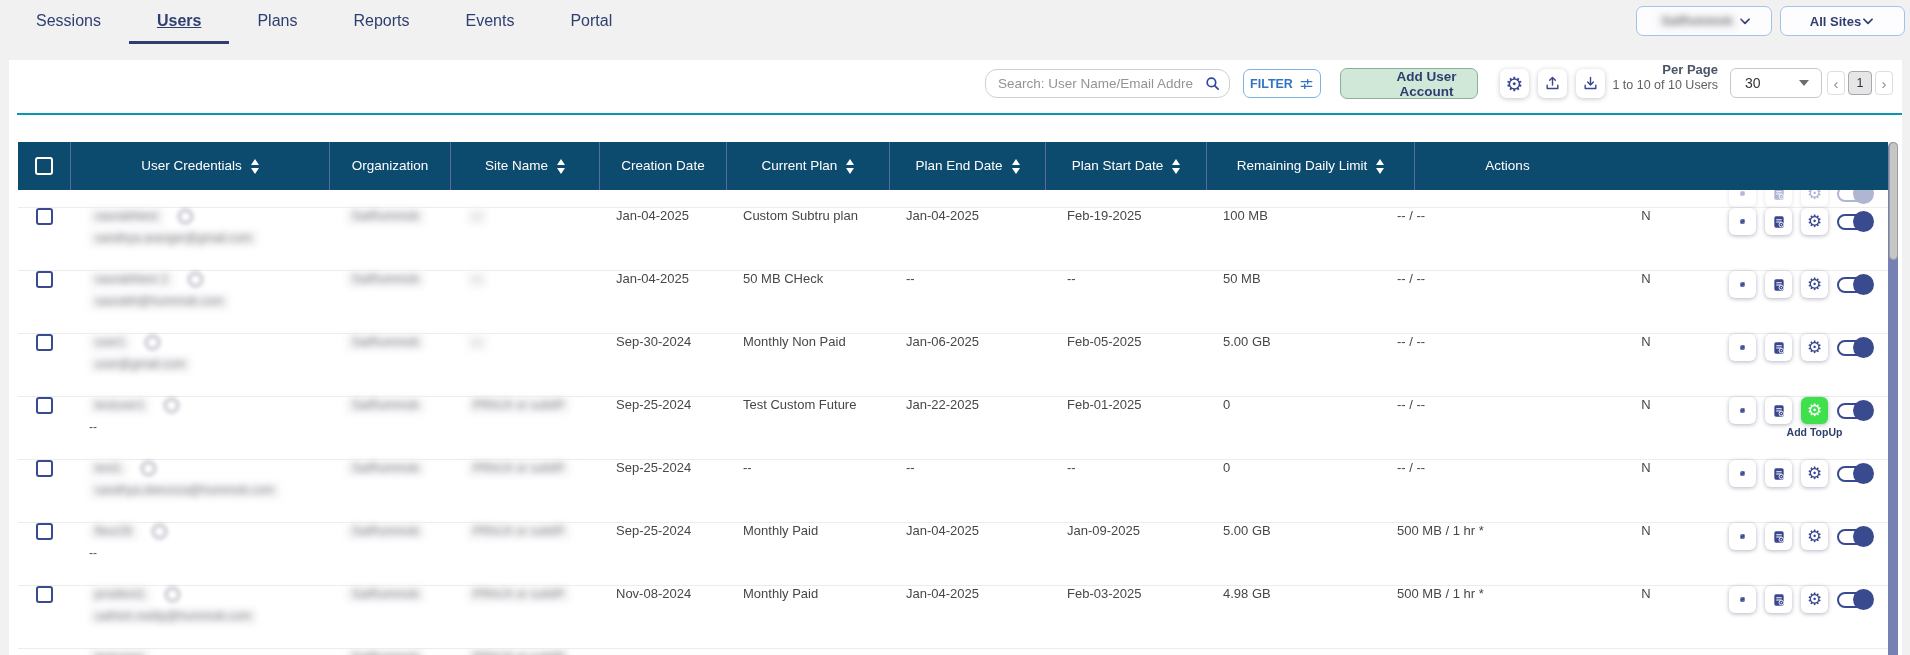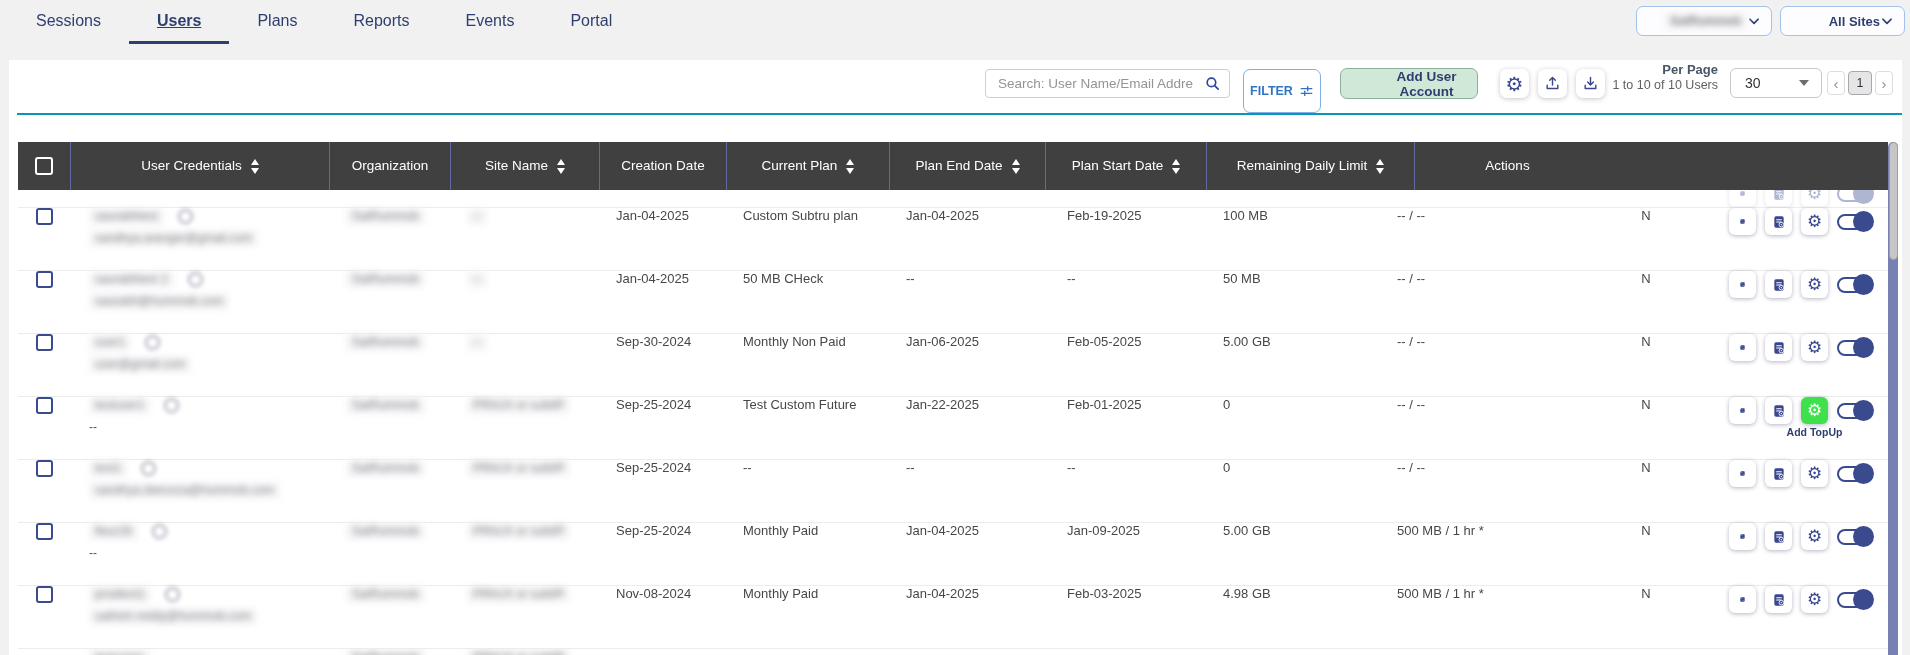--- a/index.html
+++ b/index.html
@@ -14,38 +14,38 @@
   .tabbar { position:absolute; left:8px; top:0; height:44px; display:flex; align-items:center; }
   .tab {
     padding:0 28px; height:44px; display:flex; align-items:center;
     color:#2e3e6e; font-size:16px; font-weight:500; cursor:pointer;
     border-bottom:3px solid transparent;
   }
   .tab.active { font-weight:700; border-bottom:3px solid #2e3e6e;text-decoration:underline; }
   .dd {
     position:absolute; top:6px; height:30px; background:#fdfdff;
     border:1.5px solid #9fc3ea; border-radius:7px;
-    display:flex; align-items:center; justify-content:flex-end;
+    display:flex; align-items:center; justify-content:center;
     padding:0 10px; color:#2e3e6e; font-size:13px; font-weight:700;
   }
   .dd-org { left:1636px; width:136px; }
   .dd-sites { left:1780px; width:125px; }
   
   .panel { position:absolute; left:9px; top:60px; width:1893px; height:595px; background:#fff; }
   .teal-line { position:absolute; left:17px; top:113px; width:1885px; height:2px; background:#0898b4; }
   
   .search {
     position:absolute; left:985px; top:69px; width:245px; height:29px;
-    border:1px solid #cfcfcf; border-radius:4px; background:#fff;
+    border:1px solid #cfcfcf; border-radius:12px; background:#fff;
     display:flex; align-items:center; padding:0 8px 0 12px;
   }
   .search input { border:none; outline:none; flex:1; font-size:13.5px; color:#444; font-family:inherit; min-width:0; }
   .search input::placeholder { color:#949494; }
   .filter-btn {
-    position:absolute; left:1243px; top:69px; width:78px; height:44px;
+    position:absolute; left:1243px; top:69px; width:78px; height:29px;
     border:1.5px solid #7fb0e8; border-radius:7px; background:#fff;
     display:flex; align-items:center; justify-content:center; gap:6px;
     color:#3274c2; font-size:12.5px; font-weight:700; cursor:pointer;
   }
   .add-user-btn {
     position:absolute; left:1340px; top:68px; width:138px; height:31px;
     background:#cfe8d8; border:1px solid #8fae9c; border-radius:7px;
     display:flex; align-items:center; justify-content:center;
     color:#2e3e6e; font-size:13.5px; font-weight:700; cursor:pointer;padding-left:35px;
   }
@@ -68,21 +68,21 @@
   .pagebtn {
     position:absolute; top:71px; height:24px; border:1px solid #dedede; border-radius:4px;
     background:#fff; color:#909090; font-size:15px;
     display:flex; align-items:center; justify-content:center; cursor:pointer;
   }
   .pg-prev { left:1827px; width:18px; }
   .pg-cur  { left:1848px; width:24px; background:#e6e6e8; border-color:#a8a8a8; color:#333; font-size:12.5px; }
   .pg-next { left:1875px; width:18px; }
   
   .table { position:absolute; left:18px; top:142px; width:1870px; }
-  .thead { display:flex; height:48px; background:#404040; }
+  .thead { display:flex; height:48px; background:#0c4a6e; }
   .th {
     display:flex; align-items:center; justify-content:center;
     color:#fff; font-size:13.5px; font-weight:500; padding:0 6px;
     border-right:1px solid #5e69a3; text-align:center; line-height:16px;
   }
   .th:last-child { border-right:none; }
   .sort { display:flex; flex-direction:column; gap:3px; margin-left:9px; flex:none; }
   .a-up   { width:0; height:0; border-left:4.5px solid transparent; border-right:4.5px solid transparent; border-bottom:6px solid #fff; }
   .a-down { width:0; height:0; border-left:4.5px solid transparent; border-right:4.5px solid transparent; border-top:6px solid #fff; }
   .c0{width:53px;flex:none}.c1{width:259px;flex:none}.c2{width:121px;flex:none}.c3{width:149px;flex:none}

